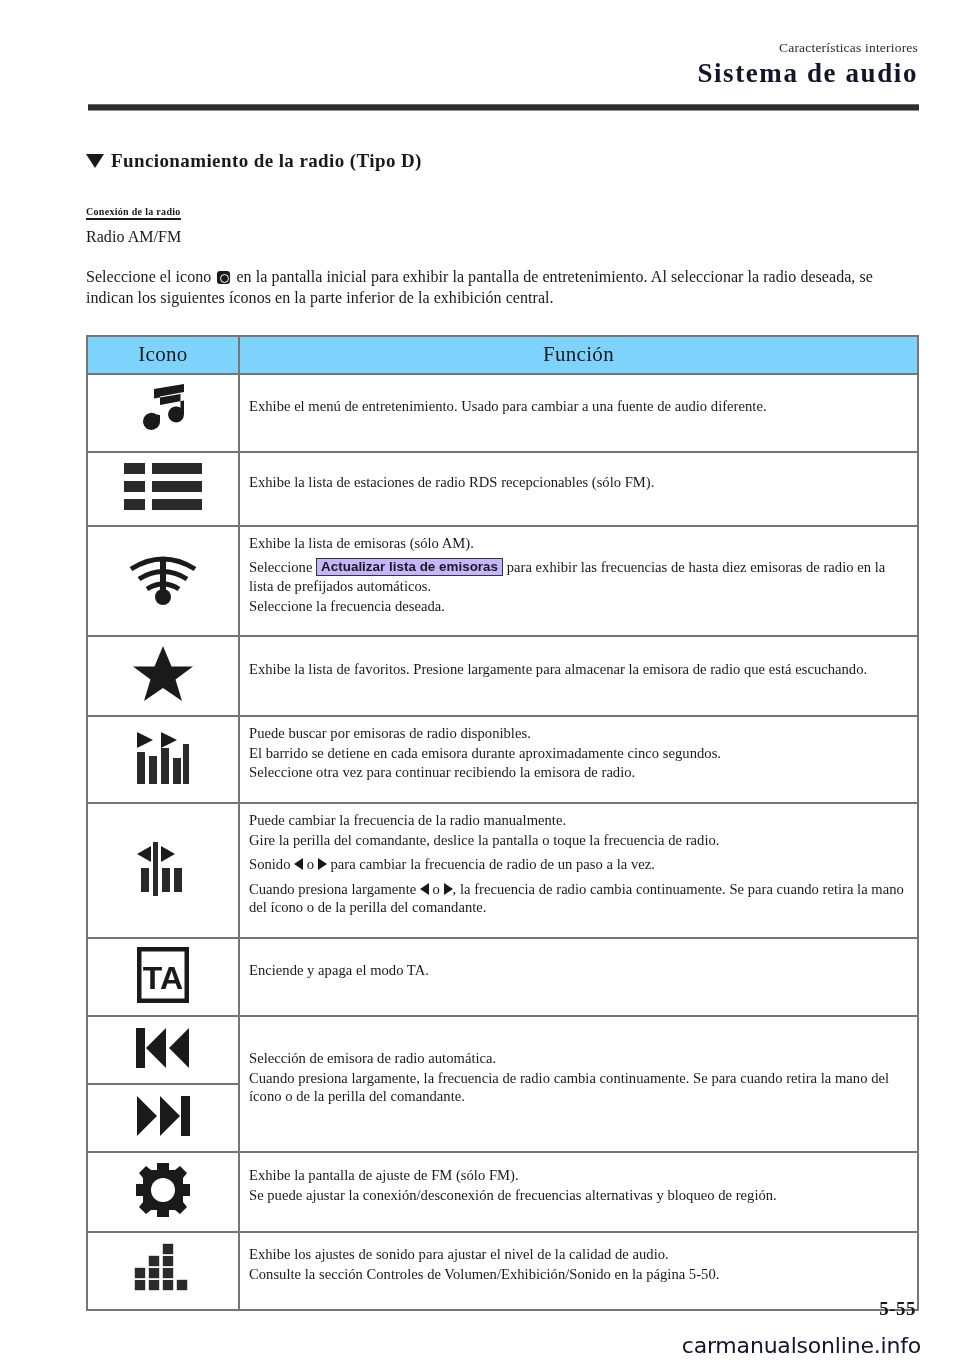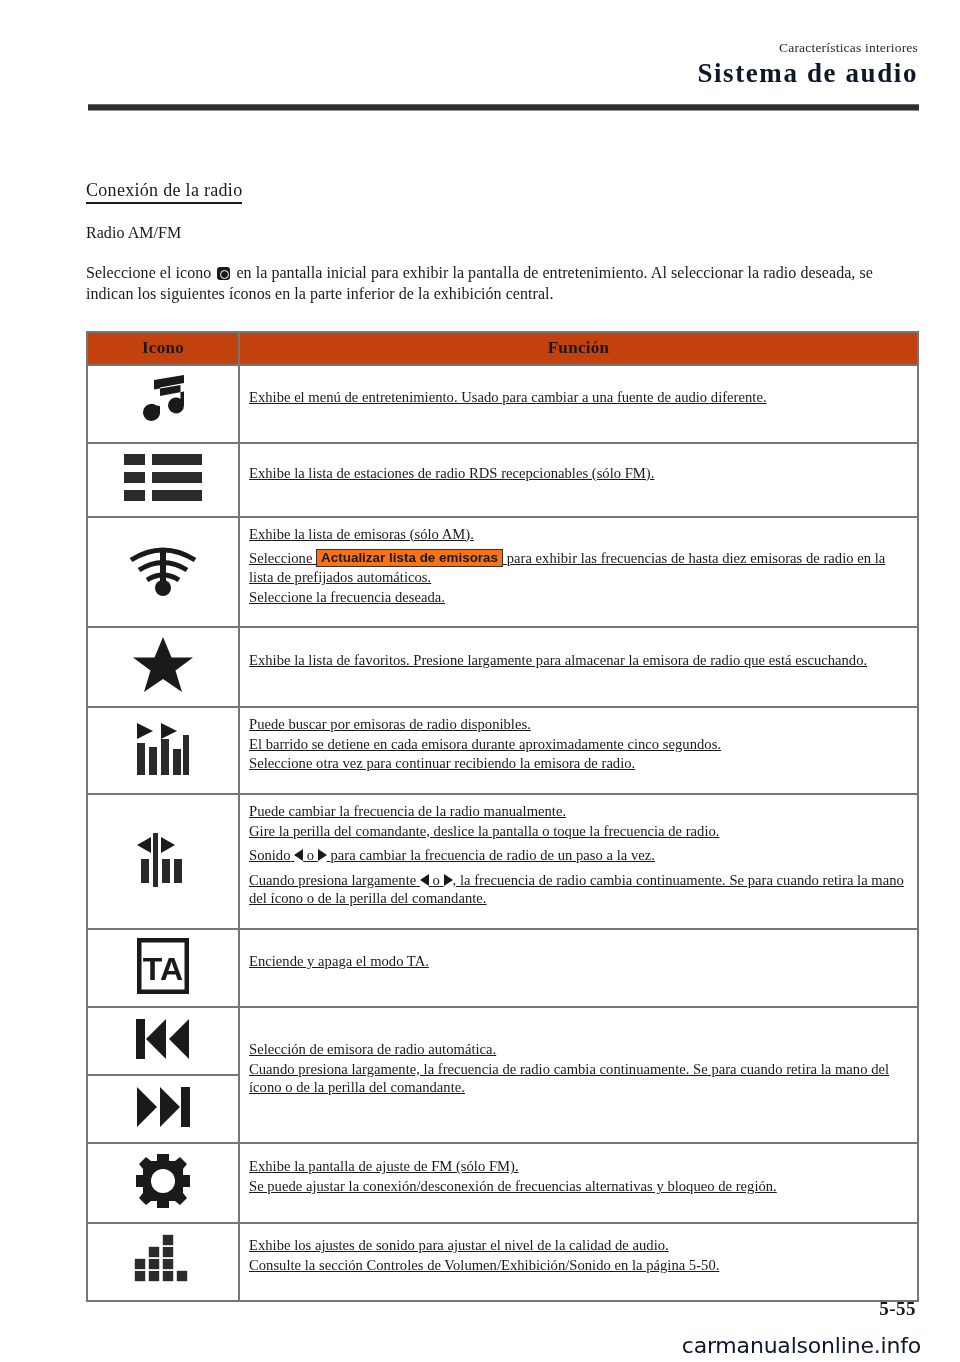--- a/index.html
+++ b/index.html
@@ -75,23 +75,23 @@
     width: 0; height: 0;
     border-left: 9px solid transparent;
     border-right: 9px solid transparent;
     border-top: 14px solid #1a1a1a;
     position: relative;
     top: 1px;
     margin-right: 3px;
   }
 
   .sub-title {
-    margin: 30px 0 16px 0;
-    font-size: 18px;
-    font-weight: normal;
+    margin: 30px 0 4px 0;
+    font-size: 10px;
+    font-weight: bold;
     display: inline-block;
     border-bottom: 2px solid #1a1a1a;
     padding-bottom: 1px;
     letter-spacing: 0.3px;
   }
 
   .para {
     margin: 18px 0 0 0;
     font-size: 16px;
     line-height: 21.5px;
@@ -122,54 +122,53 @@
     border-collapse: collapse;
     width: 833px;
     table-layout: fixed;
   }
   table.icon-table th,
   table.icon-table td {
     border: 2px solid #767676;
     vertical-align: middle;
   }
   table.icon-table thead th {
-    background: #c2410c;
-    font-size: 17px;
-    font-weight: bold;
+    background: #7dd3fc;
+    font-size: 21px;
+    font-weight: normal;
     text-align: center;
     padding: 5px 0 6px 0;
     letter-spacing: 0.3px;
   }
   .col-icon { width: 152px; }
   .col-func { width: auto; }
 
   td.icon-cell {
     text-align: center;
     padding: 8px 12px;
   }
   td.func-cell {
     padding: 7px 9px 20px 9px;
     font-size: 14.6px;
     line-height: 18.6px;
     letter-spacing: 0.02px;
-    text-decoration: underline;
   }
   td.func-cell p { margin: 0; }
   td.func-cell p + p { margin-top: 1px; }
   td.func-cell p.spaced { margin-top: 6px; }
 
   .btn-chip {
     display: inline-block;
     border: 1.6px solid #333;
     padding: 0 4px;
     font-size: 13.4px;
     font-weight: bold;
     line-height: 16px;
     font-family: "Liberation Sans", sans-serif;
-    background: #f97316;
+    background: #c4b5fd;
     position: relative;
     top: -1px;
   }
   .tri-left, .tri-right {
     display: inline-block;
     width: 0; height: 0;
     position: relative;
     top: 1px;
   }
   .tri-left {
@@ -212,20 +211,24 @@
 <body>
 
 <div class="page-header">
   <div class="hdr-kicker">Características interiores</div>
   <div class="hdr-title">Sistema de audio</div>
   <div class="hdr-rule"></div>
 </div>
 
 <div class="content">
 
+  <h1 class="sec-title">
+    <span class="tri-down"></span>
+    <span>Funcionamiento de la radio (Tipo D)</span>
+  </h1>
 
   <div><span class="sub-title">Conexión de la radio</span></div>
 
   <p class="para para-line2">Radio AM/FM</p>
   <p class="para">
     <span>Seleccione el icono</span>
     <span class="inline-icon"></span>
     <span>en la pantalla inicial para exhibir la pantalla de entretenimiento. Al seleccionar la radio deseada, se indican los siguientes íconos en la parte inferior de la exhibición central.</span>
   </p>
 

